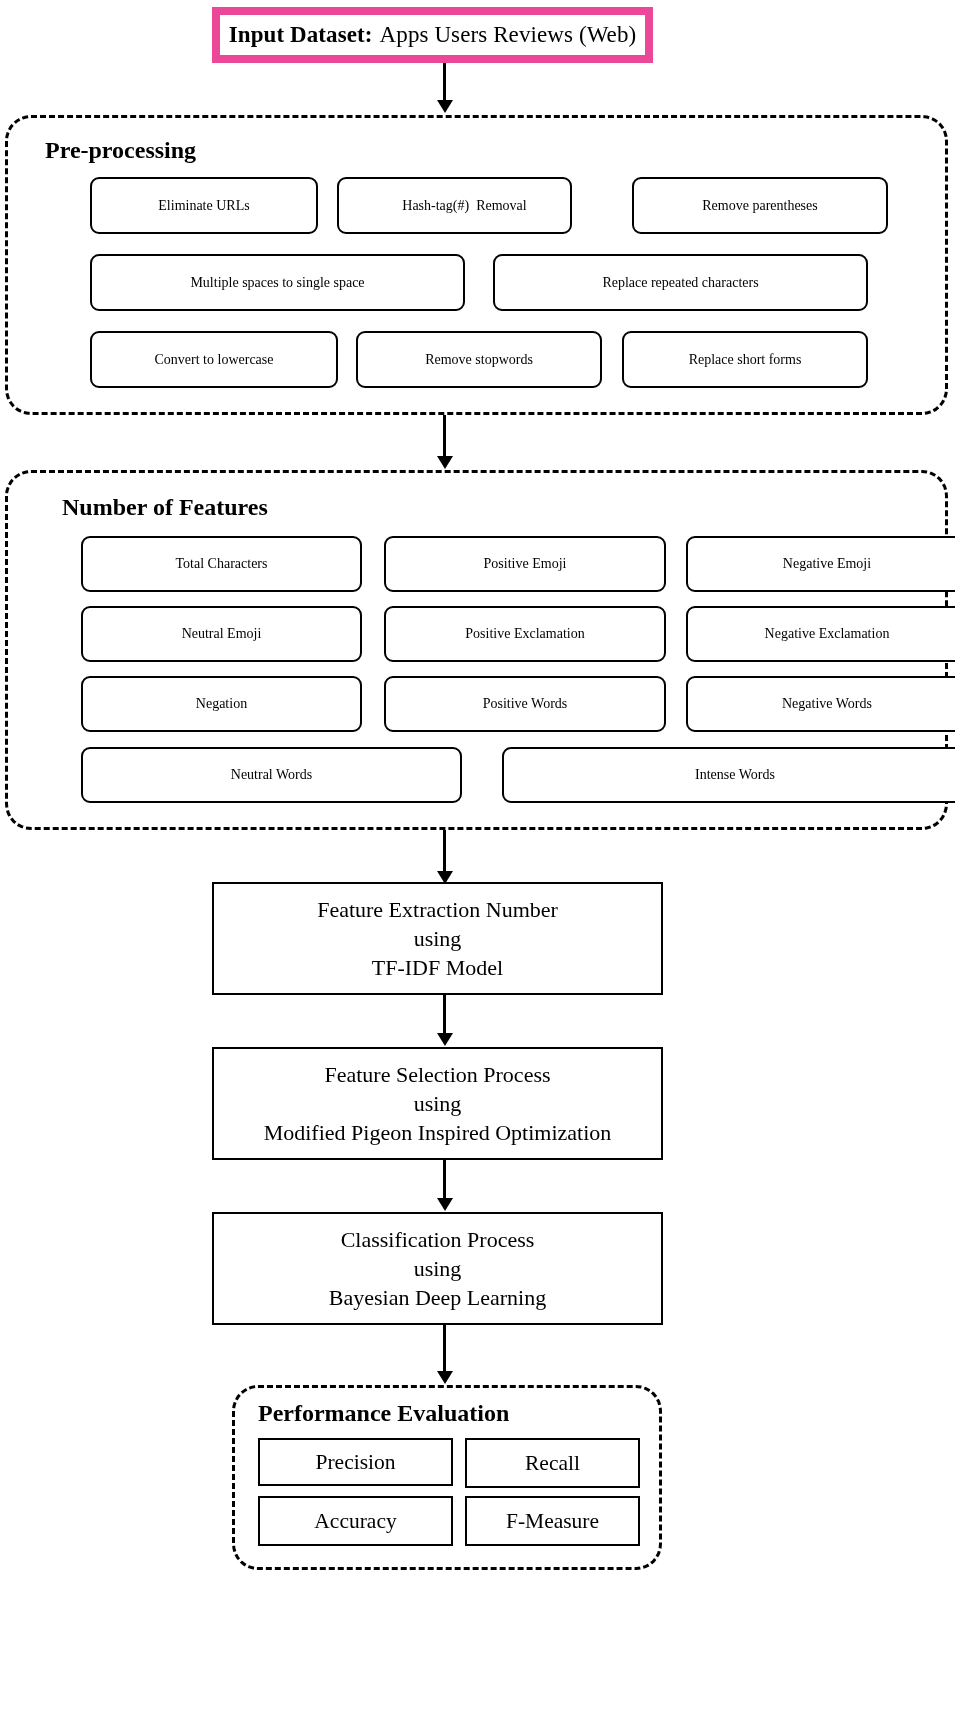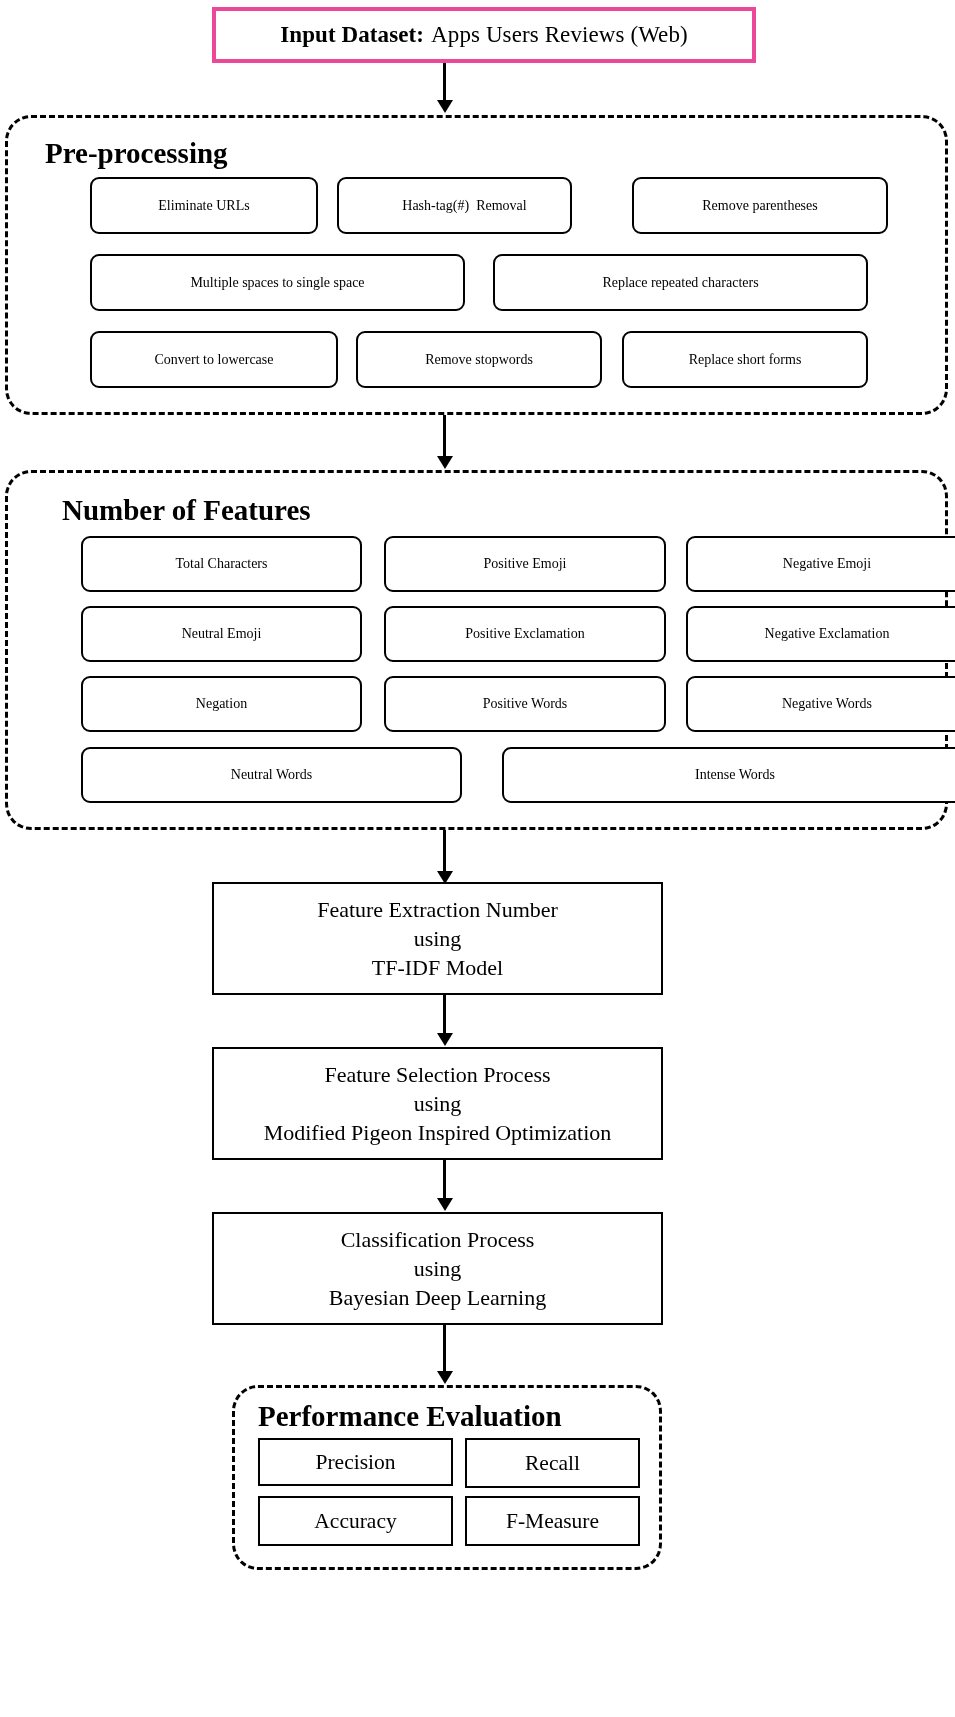--- a/index.html
+++ b/index.html
@@ -21,23 +21,23 @@
     left: 0; top: 0;
     width: 955px;
     height: 1717px;
   }
 
   
   .input-box {
     position: absolute;
     left: 212px;
     top: 7px;
-    width: 544px;
+    width: 441px;
     height: 56px;
-    border: 4px solid #ec4899;
+    border: 8px solid #ec4899;
     box-sizing: border-box;
     display: flex;
     align-items: center;
     justify-content: center;
     font-size: 23px;
     letter-spacing: 0.1px;
     white-space: nowrap;
   }
   .input-box .lead {
     font-weight: bold;
@@ -48,21 +48,21 @@
   .dashed-group {
     position: absolute;
     border: 3px dashed #000;
     border-radius: 26px;
     box-sizing: border-box;
     background: #fff;
   }
   .group-title {
     position: absolute;
     font-weight: bold;
-    font-size: 29px;
+    font-size: 24px;
     white-space: nowrap;
   }
 
   
   .item-box {
     position: absolute;
     border: 2.5px solid #000;
     border-radius: 9px;
     box-sizing: border-box;
     display: flex;

